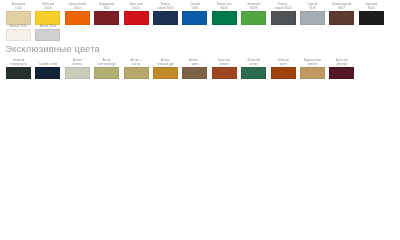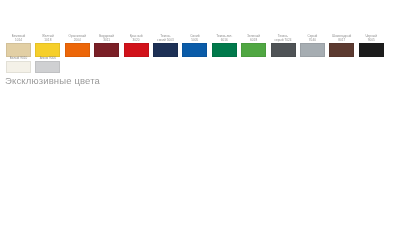--- a/index.html
+++ b/index.html
@@ -47,21 +47,21 @@
     position:absolute;left:5px;top:43px;
     font-size:9.5px;line-height:11px;
     color:#9a9a9a;font-weight:400;
     letter-spacing:.15px;
     margin:0;
   }
 </style>
 </head>
 <body>
 
-<div id="sheet" style="background: rgb(255, 255, 255); margin-top: 32px;">
+<div id="sheet" style="background: rgb(255, 255, 255);">
 
   <div class="row" id="row-standard">
     <div class="cell">
       <div class="lbl" style="color: rgb(141, 141, 141);">Бежевый
 1014</div>
       <div class="sw" style="background: rgb(226, 207, 164);"></div>
     </div>
     <div class="cell">
       <div class="lbl" style="color: rgb(141, 141, 141);">Желтый
 1018</div>

